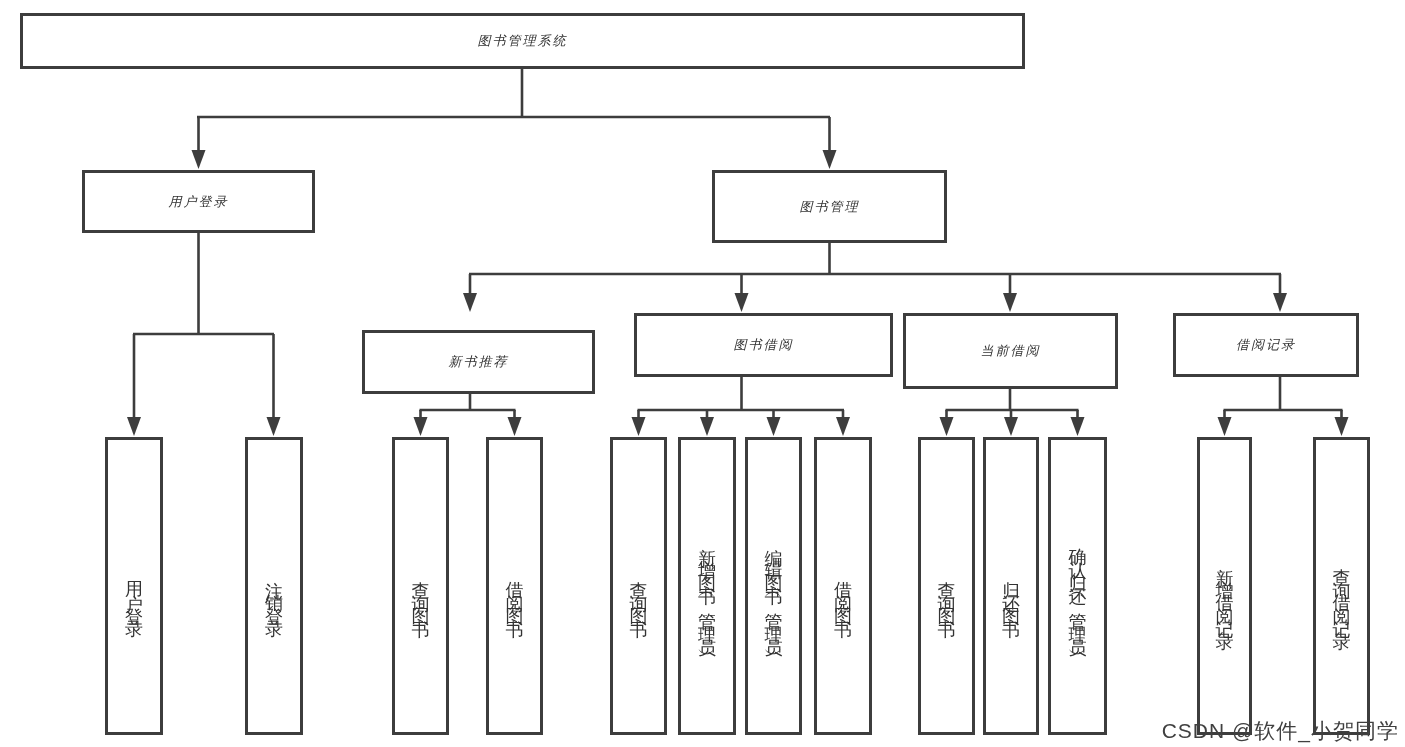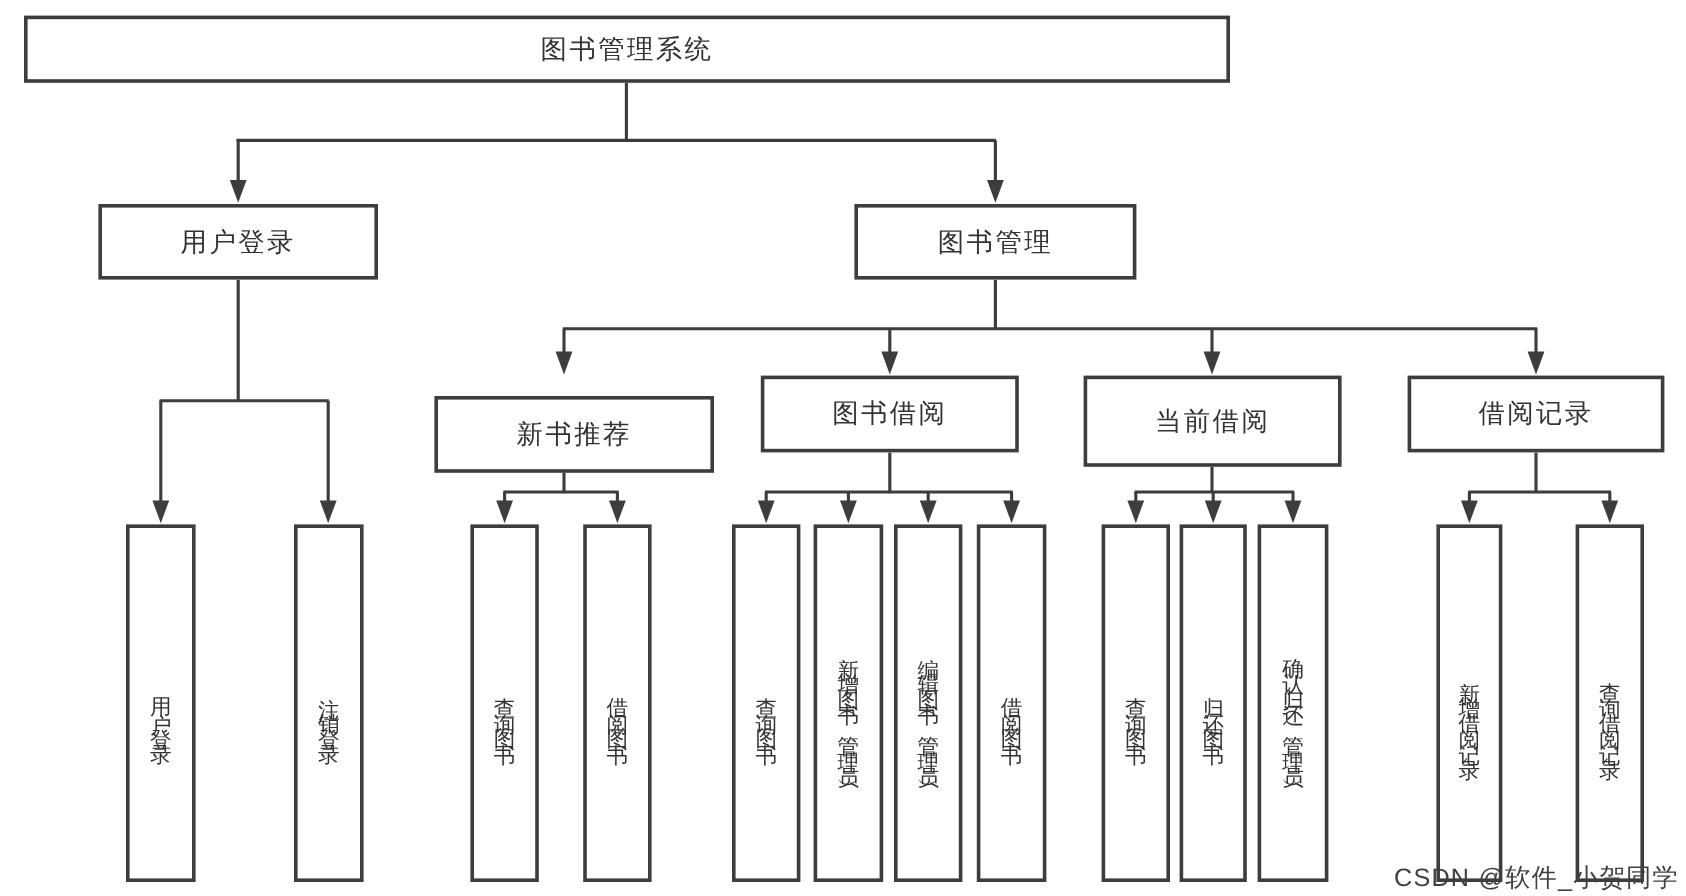--- a/index.html
+++ b/index.html
@@ -24,41 +24,42 @@
     position: absolute;
     background: #ffffff;
     border: 3px solid #3d3d3d;
     box-sizing: border-box;
     display: flex;
     align-items: center;
     justify-content: center;
     color: #333333;
   }
   .box.h .lbl {
-    font-size: 22px;
+    font-size: 13px;
     letter-spacing: 2px;
     white-space: nowrap;
+    font-style: italic;
   }
   .box.v .vtext {
     writing-mode: vertical-rl;
     text-orientation: mixed;
     font-size: 18px;
     letter-spacing: 13px;
     margin-top: 13px;
     white-space: nowrap;
     color: #333333;
   }
   
   .n-root    { left: 20px;   top: 13px;  width: 1005px; height: 56px; }
   .n-user    { left: 82px;   top: 170px; width: 233px;  height: 63px; }
-  .n-mgmt    { left: 712px;  top: 170px; width: 235px;  height: 63px; }
+  .n-mgmt    { left: 712px;  top: 170px; width: 235px;  height: 73px; }
   .n-g-new   { left: 362px;  top: 330px; width: 233px;  height: 64px; justify-content: center; }
-  .n-g-bor   { left: 634px;  top: 313px; width: 215px;  height: 64px; }
+  .n-g-bor   { left: 634px;  top: 313px; width: 259px;  height: 64px; }
   .n-g-cur   { left: 903px;  top: 313px; width: 215px;  height: 76px; }
-  .n-g-rec   { left: 1173px; top: 313px; width: 214px;  height: 64px; }
+  .n-g-rec   { left: 1173px; top: 313px; width: 186px;  height: 64px; }
   .leaf      { top: 437px; height: 298px; }
   .n-l-login   { left: 105px;  width: 58px; }
   .n-l-logout  { left: 245px;  width: 58px; }
   .n-l-nq      { left: 392px;  width: 57px; }
   .n-l-nb      { left: 486px;  width: 57px; }
   .n-l-bq      { left: 610px;  width: 57px; }
   .n-l-badd    { left: 678px;  width: 58px; }
   .n-l-bedit   { left: 745px;  width: 57px; }
   .n-l-bbor    { left: 814px;  width: 58px; }
   .n-l-cq      { left: 918px;  width: 57px; }

